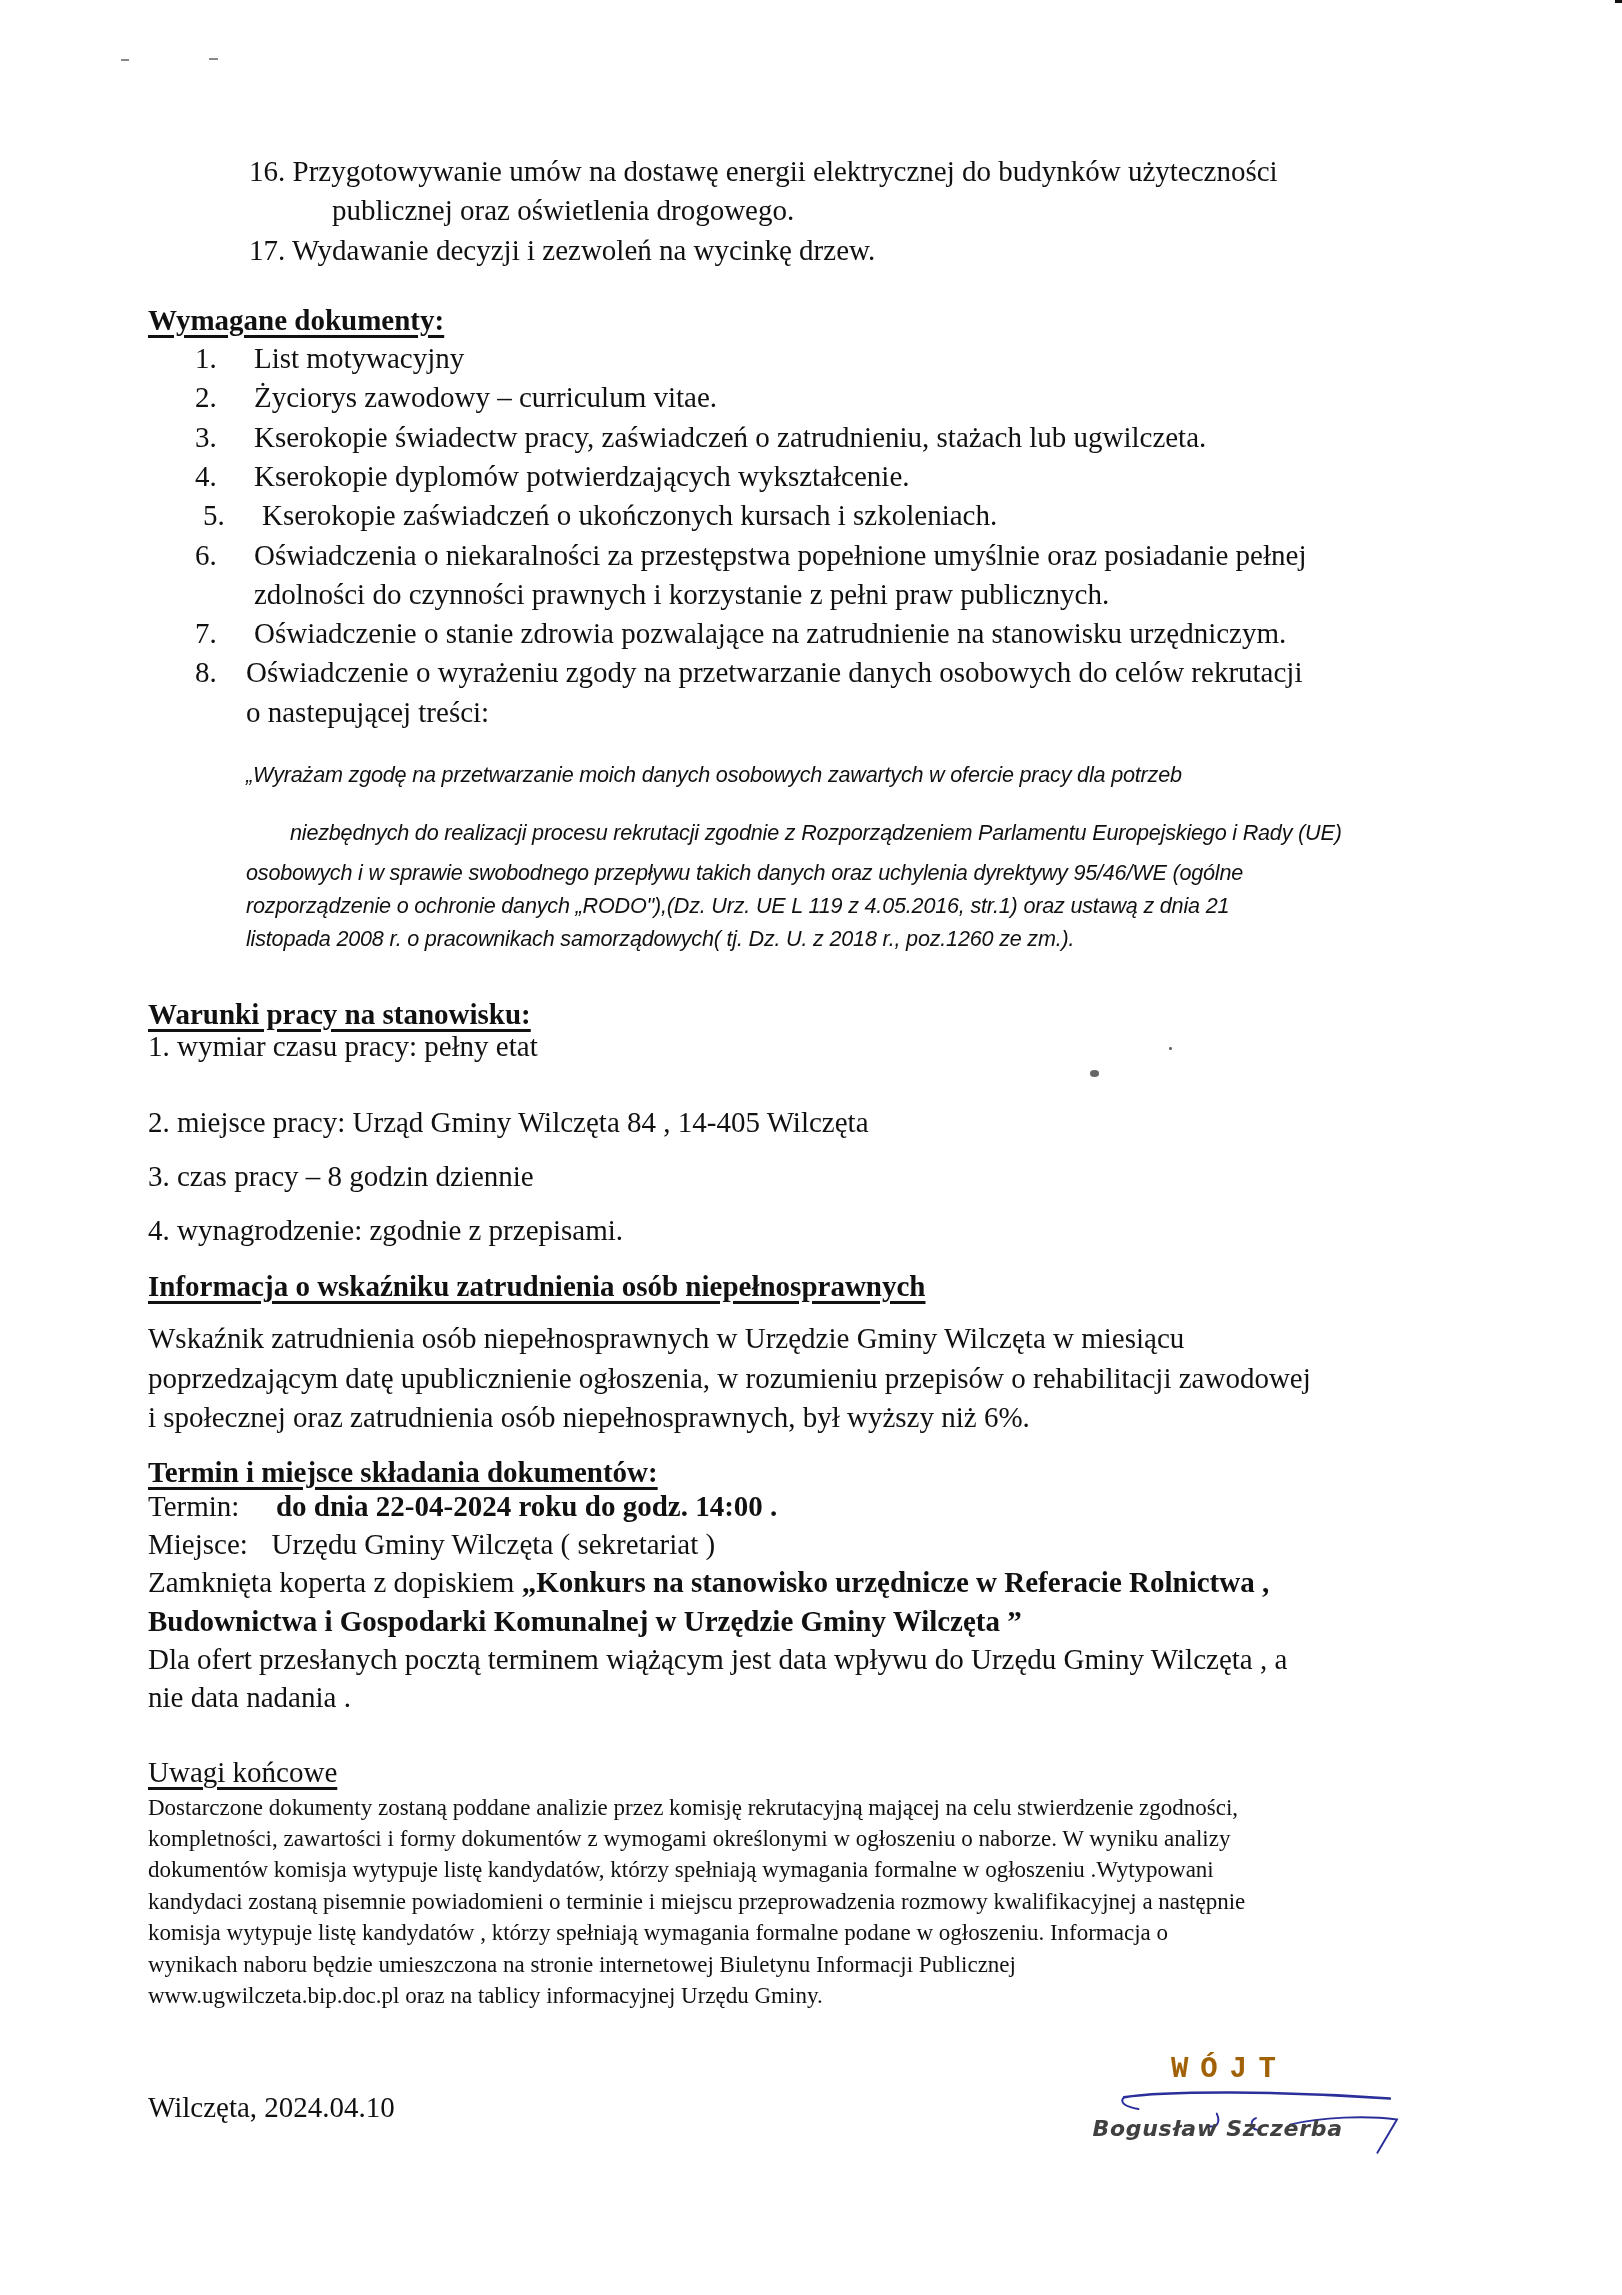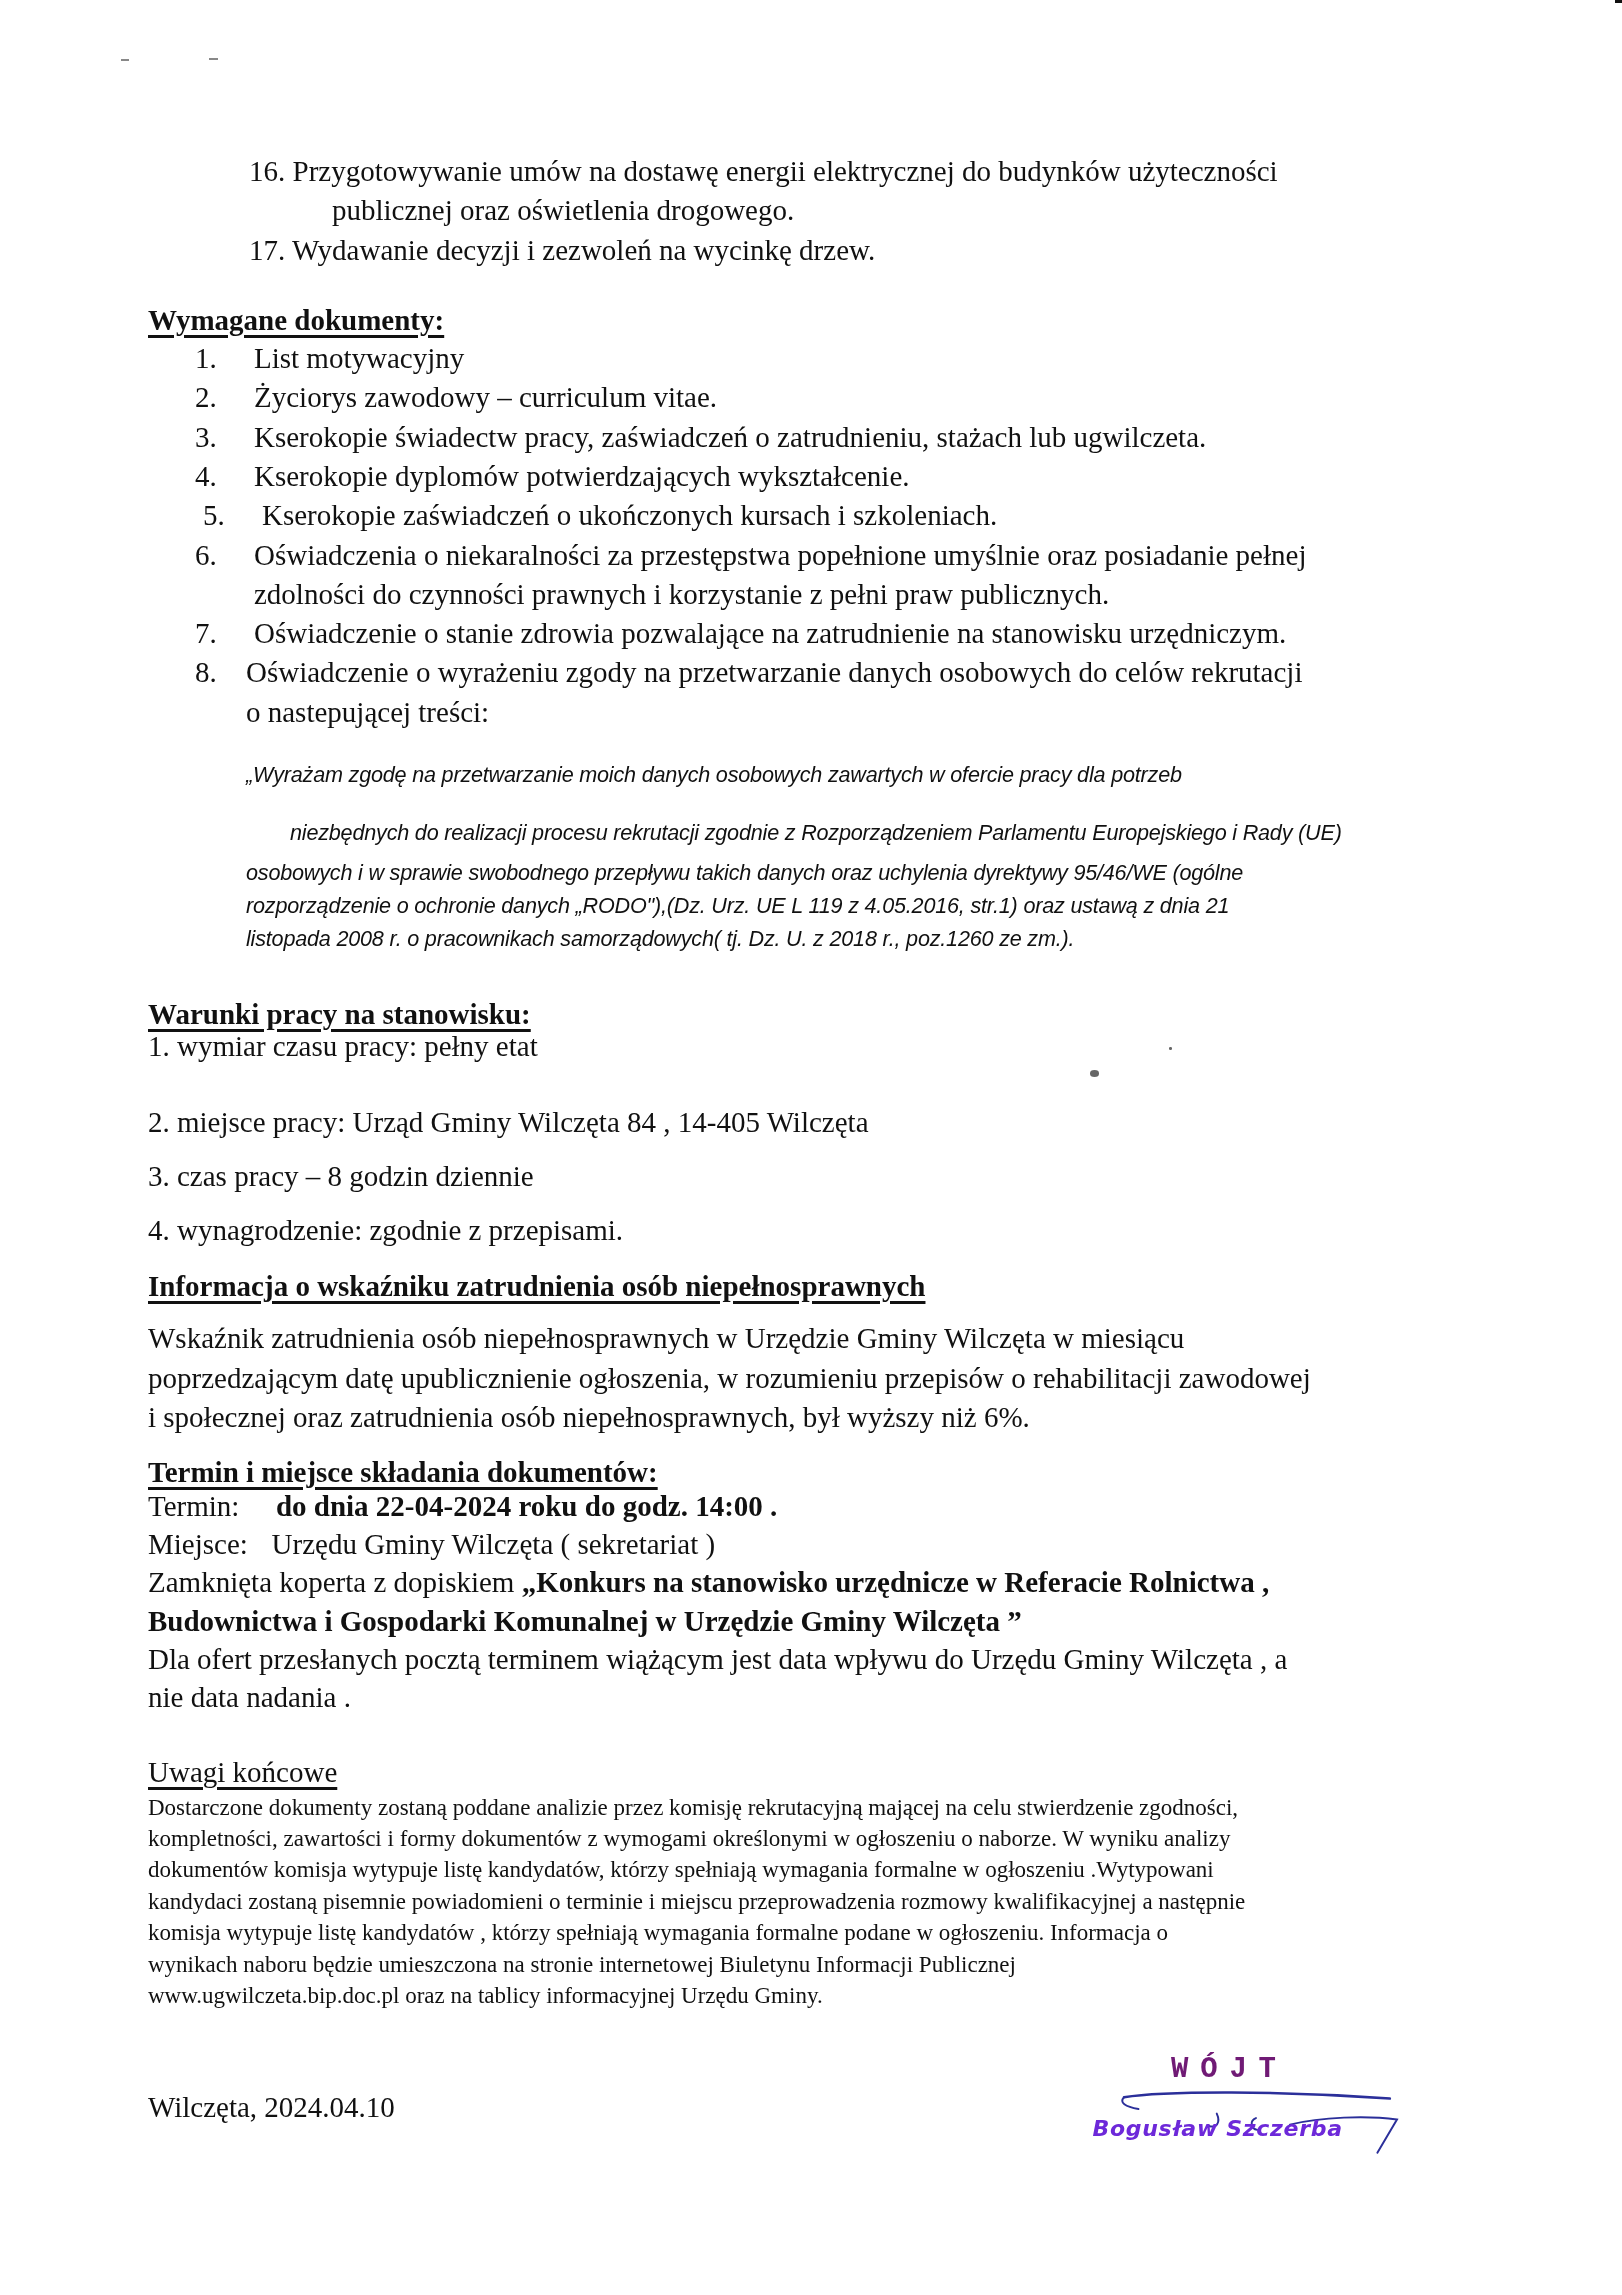--- a/index.html
+++ b/index.html
@@ -64,31 +64,31 @@
       height: 111px;
     }
     .stamp-title {
       position: absolute;
       left: 85px;
       top: 7.9px;
       font-family: "Liberation Mono", "DejaVu Sans Mono", monospace;
       font-weight: bold;
       font-size: 29px;
       letter-spacing: 11.8px;
-      color: #701a75;
+      color: #a16207;
     }
     .stamp-name {
       position: absolute;
       left: 6.5px;
       top: 71px;
       font-family: "DejaVu Sans", sans-serif;
       font-weight: bold;
       font-style: italic;
       font-size: 22px;
-      color: #6d28d9;
+      color: #404040;
       letter-spacing: 0.7px;
     }
     .stamp svg {
       position: absolute;
       left: 0; top: 0;
     }
   </style>
 </head>
 <body>
 

